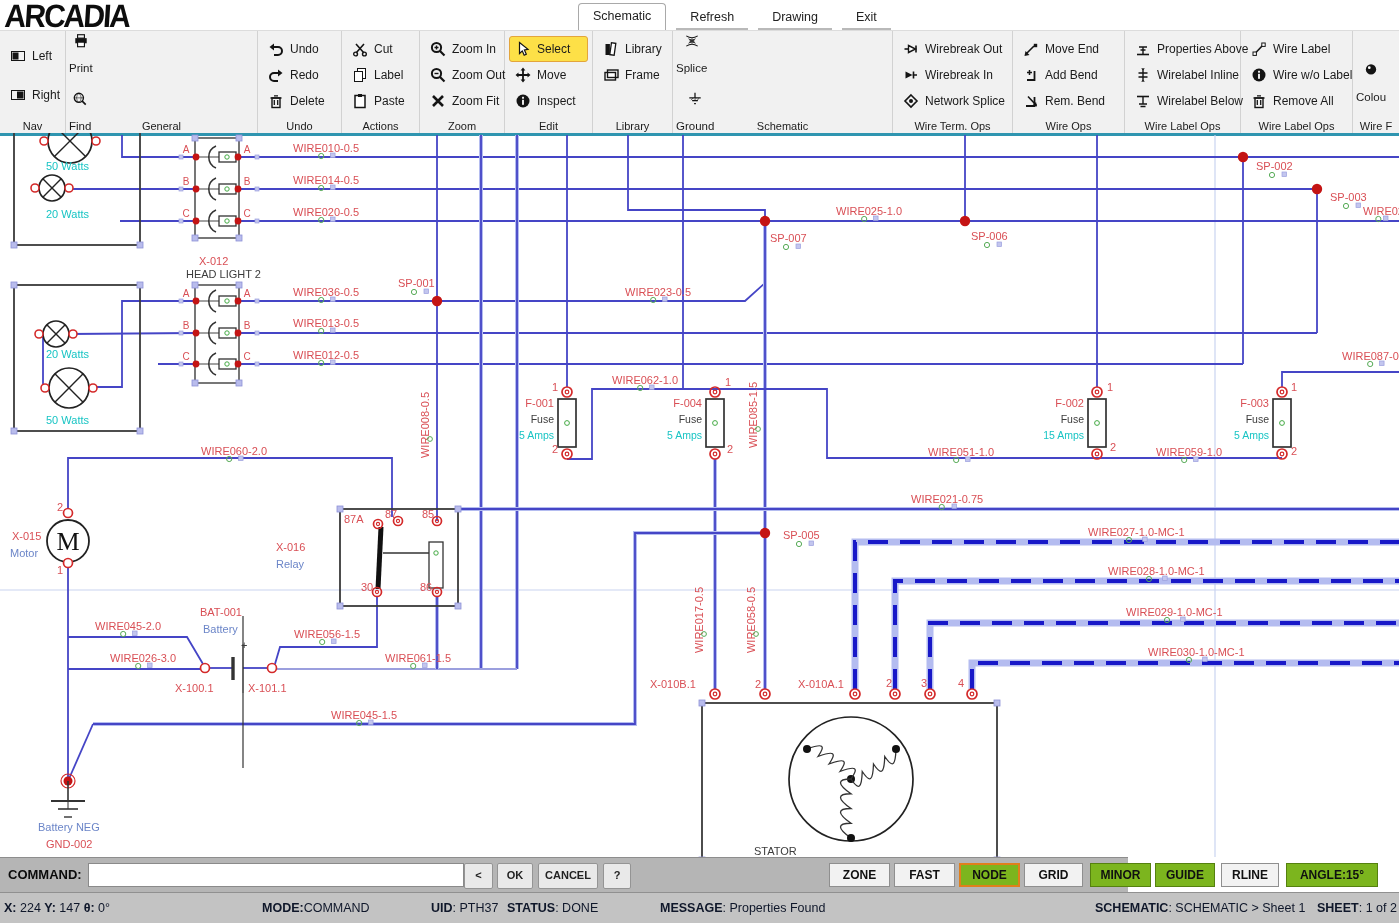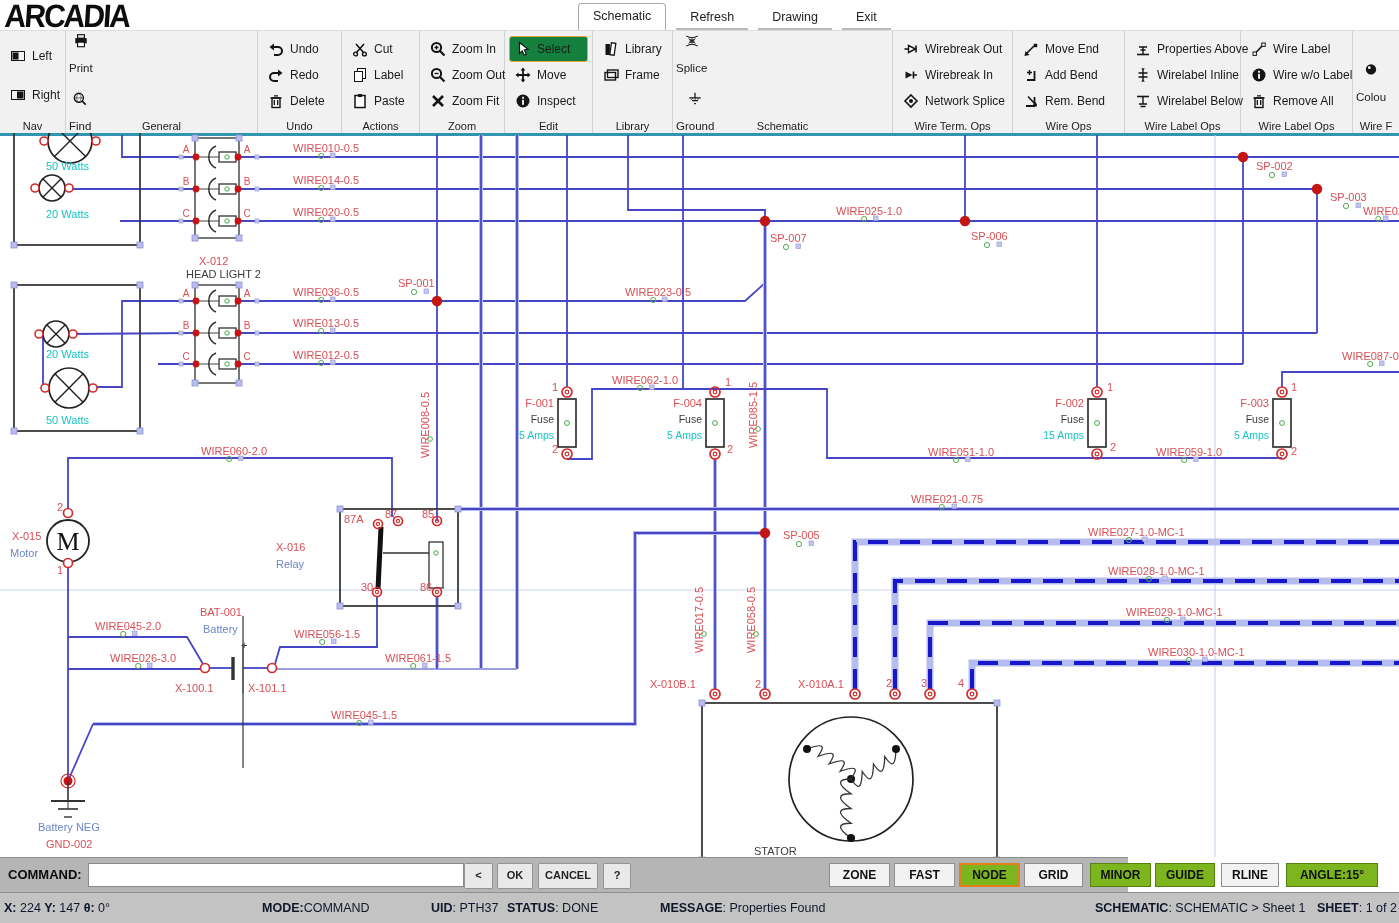--- a/index.html
+++ b/index.html
@@ -19,21 +19,21 @@
           border-top:1px solid #dcdcdc;border-bottom:1px solid #a9b2b8;display:flex;overflow:hidden;}
   .rgroup{position:relative;height:100%;border-right:1px solid #d2d2d2;box-sizing:border-box;flex:none;}
   .rgroup .gtitle{position:absolute;left:0;right:0;bottom:2px;text-align:center;font-size:11px;
           font-weight:normal;color:#1c1c1c;white-space:nowrap;}
   .gcontent{position:absolute;left:0;right:0;top:3px;bottom:18px;}
   .gcontent.rows{display:flex;flex-direction:column;justify-content:flex-start;padding:2px 4px;}
   .gcontent.rows2{display:flex;flex-direction:column;justify-content:space-around;padding:2px 4px;}
   .gcontent.large{display:flex;flex-direction:column;justify-content:center;align-items:flex-start;gap:2px;padding-top:2px;}
   .rowbtn{display:flex;align-items:center;gap:6px;font-size:12px;color:#1b1b1b;padding:3px 5px;
           border:1px solid transparent;border-radius:3px;white-space:nowrap;cursor:default;height:18px;}
-  .rowbtn.active{background:#15803d;border-color:#e3a53c;}
+  .rowbtn.active{background:#fde047;border-color:#e3a53c;}
   .bigbtn{display:flex;flex-direction:column;align-items:center;font-size:11.5px;color:#1b1b1b;
           padding:1px 3px;white-space:nowrap;cursor:default;}
   .bigbtn .bicon{height:42px;display:flex;align-items:center;justify-content:center;}
   .icon16{width:16px;height:16px;flex:none;}
   
   #canvas{position:absolute;left:0;top:133px;width:1399px;height:724px;background:#ffffff;}
   #canvas svg{display:block;}
   
   #cmdbar{position:absolute;left:0;top:857px;width:1128px;height:35px;background:#b5b5b5;
           border-top:1px solid #8d8d8d;}

